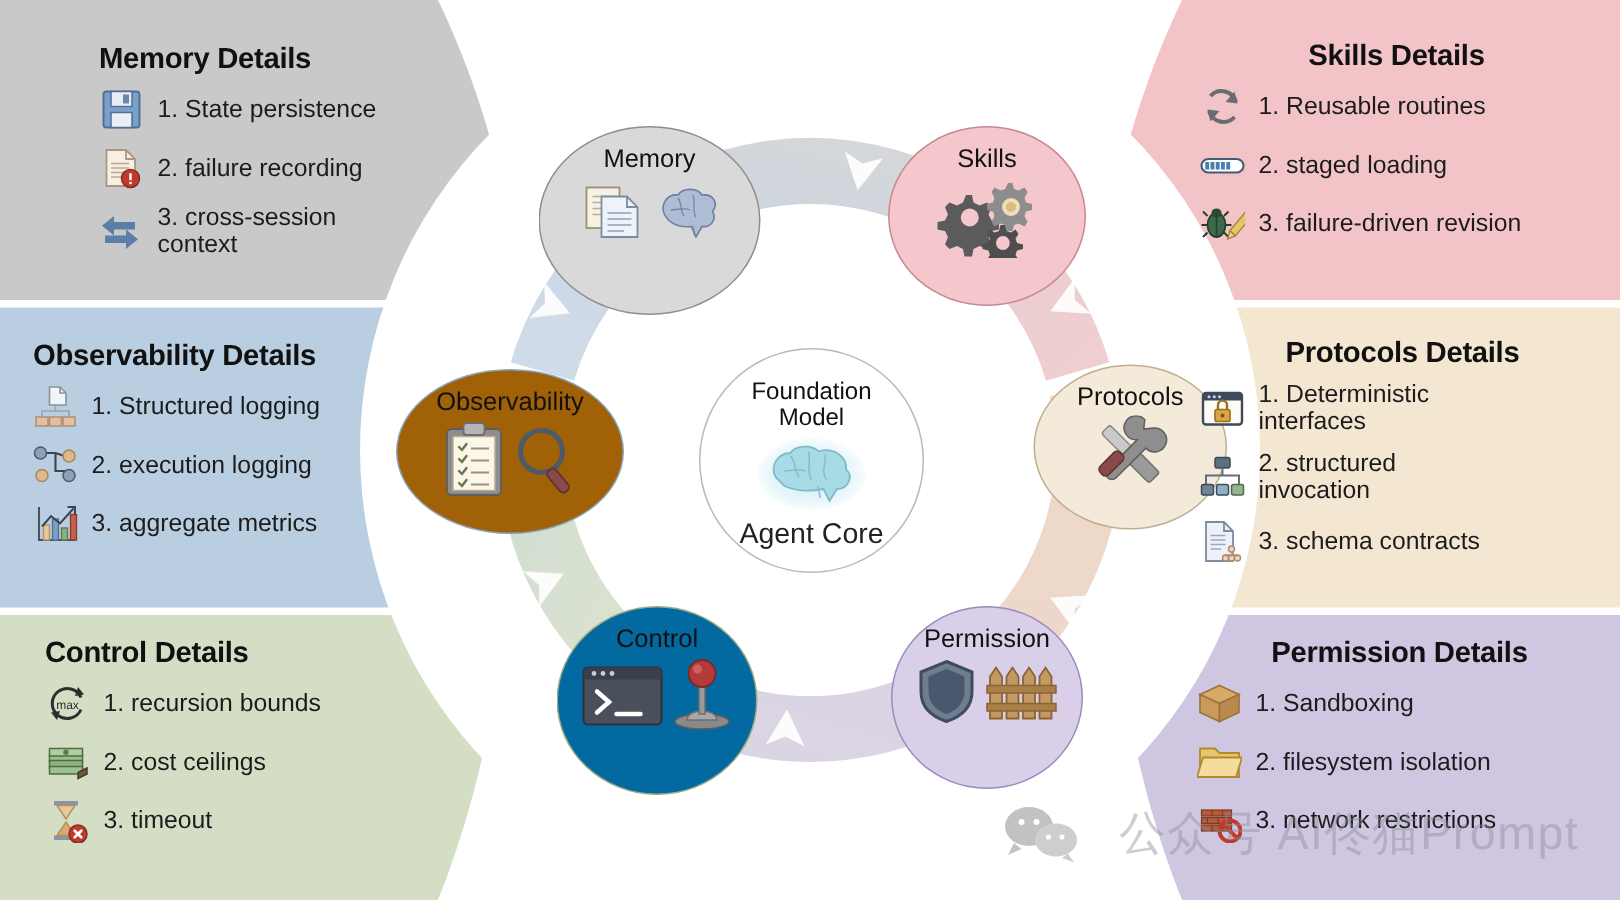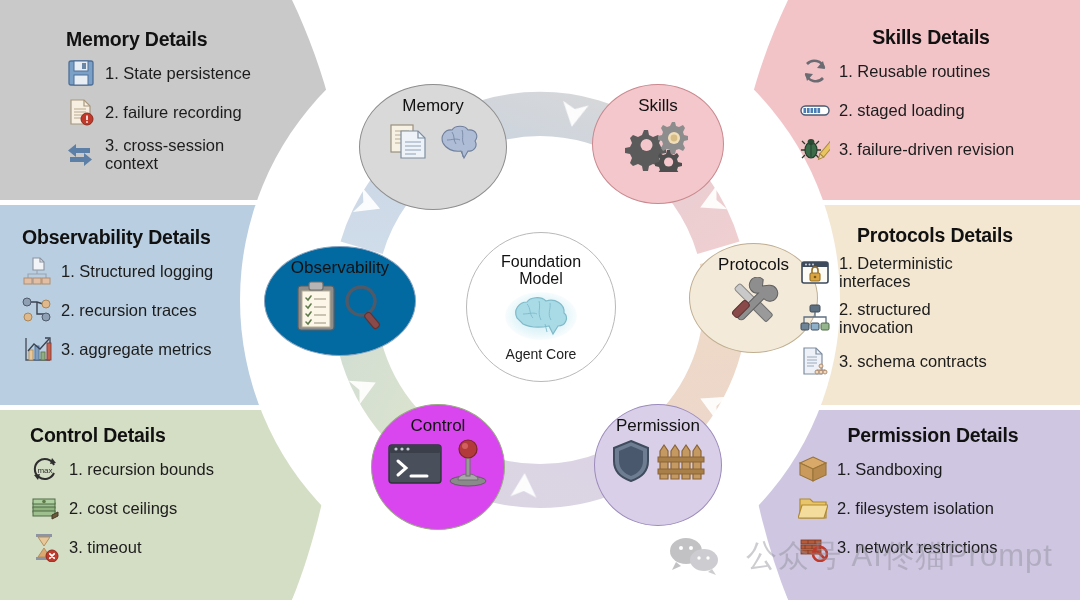--- a/index.html
+++ b/index.html
@@ -46,21 +46,21 @@
   .bubble .bicons{display:flex;align-items:center;justify-content:center;gap:3px;margin-top:2px;}
   .tail{position:absolute;width:0;height:0;}
 
   
   #core{
     position:absolute;border-radius:50%;background:#fff;
     border:1.3px solid #b9b9b9;display:flex;flex-direction:column;
     align-items:center;justify-content:flex-start;box-sizing:border-box;
   }
   #core .t1{font-size:16px;color:#111;text-align:center;line-height:1.08;margin-top:20px;}
-  #core .t2{font-size:14px;color:#222;margin-top:4px;}
+  #core .t2{font-size:19px;color:#222;margin-top:4px;}
 
   
   #wm{position:absolute;left:668px;top:535px;display:flex;align-items:center;gap:26px;
       opacity:.42;pointer-events:none;}
   #wm .wmtxt{font-size:31px;color:#8a8a92;white-space:nowrap;letter-spacing:1px;}
 </style>
 </head>
 <body>
 
 <div id="stage">
@@ -263,21 +263,21 @@
           <rect x="2" y="18" width="46" height="5"></rect>
           <rect x="2" y="30" width="46" height="5"></rect>
         </g>
       </svg>
     </div>
     <svg class="tail" style="left:4px;top:-26px;" width="46" height="44" viewBox="0 0 46 44">
       <path d="M6 2 C10 16 18 28 34 38 C18 30 10 18 6 2 Z" fill="#d9cfe8" stroke="#9b8bbb" stroke-width="1.4" stroke-linejoin="round"></path>
     </svg>
   </div>
 
-  <div class="bubble" style="left:371px;top:404px;width:134px;height:126px;background:#d946ef;border-color:#98ab83;">
+  <div class="bubble" style="left:371px;top:404px;width:134px;height:126px;background:#0369a1;border-color:#98ab83;">
     <div class="blabel">Control</div>
     <div class="bicons">
       <svg width="56" height="48" viewBox="0 0 56 48">
         <rect x="2" y="6" width="52" height="38" rx="3" fill="#4a4f5c" stroke="#2e323c" stroke-width="1.4"></rect>
         <rect x="2" y="6" width="52" height="8" rx="3" fill="#3a3f4a"></rect>
         <g fill="#c6ccd8">
             <circle cx="9" cy="10" r="1.6"></circle>
             <circle cx="15" cy="10" r="1.6"></circle>
             <circle cx="21" cy="10" r="1.6"></circle>
           </g>
@@ -292,21 +292,21 @@
         <rect x="20" y="16" width="4" height="22" fill="#9a9a9a" stroke="#6e6e6e" stroke-width="1"></rect>
         <circle cx="22" cy="11" r="9" fill="#b33a3a" stroke="#7d2626" stroke-width="1.2"></circle>
         <circle cx="19" cy="8" r="3" fill="#d96a6a" opacity=".8"></circle>
       </svg>
     </div>
     <svg class="tail" style="left:84px;top:-26px;" width="46" height="44" viewBox="0 0 46 44">
       <path d="M40 2 C36 16 28 28 12 38 C28 30 36 18 40 2 Z" fill="#dce5cf" stroke="#98ab83" stroke-width="1.4" stroke-linejoin="round"></path>
     </svg>
   </div>
 
-  <div class="bubble" style="left:264px;top:246px;width:152px;height:110px;background:#0369a1;border-color:#8aa4bf;text-align:right;">
+  <div class="bubble" style="left:264px;top:246px;width:152px;height:110px;background:#a16207;border-color:#8aa4bf;text-align:right;">
     <div class="blabel">Observability</div>
     <div class="bicons">
       <svg width="44" height="52" viewBox="0 0 44 52">
         <rect x="4" y="6" width="36" height="44" rx="3" fill="#8d8d8d" stroke="#5e5e5e" stroke-width="1.2"></rect>
         <rect x="8" y="11" width="28" height="36" fill="#fbf6e8" stroke="#b9ad93" stroke-width="1"></rect>
         <rect x="15" y="2" width="14" height="8" rx="2" fill="#b5b5b5" stroke="#6e6e6e" stroke-width="1.2"></rect>
         <g stroke="#5e7a4a" stroke-width="1.6" fill="none" stroke-linecap="round">
           <path d="M12 18 l2 2 3 -4"></path>
             <path d="M12 26 l2 2 3 -4"></path>
             <path d="M12 34 l2 2 3 -4"></path>
@@ -396,21 +396,21 @@
               <g stroke="#3b4250" stroke-width="1.4" fill="none">
                 <path d="M7 7 h8 l6 2"></path>
                 <path d="M15 7 v12 h8"></path>
               </g>
               <circle cx="5" cy="7" r="4" fill="#8fa0b4" stroke="#4d5a6c" stroke-width="1"></circle>
               <circle cx="24" cy="9" r="4" fill="#dfb98c" stroke="#a98659" stroke-width="1"></circle>
               <circle cx="6" cy="22" r="4" fill="#dfb98c" stroke="#a98659" stroke-width="1"></circle>
               <circle cx="24" cy="22" r="4" fill="#8fa0b4" stroke="#4d5a6c" stroke-width="1"></circle>
             </svg>
         </span>
-        <span class="txt"><span>2.</span> <span>recursion traces</span></span>
+        <span class="txt"><span>2.</span> <span>execution logging</span></span>
       </div>
       <div class="item">
         <span class="ico">
           <svg viewBox="0 0 30 30">
               <path d="M4 4 v22 h24" fill="none" stroke="#4b5360" stroke-width="1.4"></path>
               <rect x="7" y="16" width="4" height="10" fill="#e8c79a" stroke="#b2915f" stroke-width=".9"></rect>
               <rect x="13" y="12" width="4" height="14" fill="#7e9dc0" stroke="#4f6f96" stroke-width=".9"></rect>
               <rect x="19" y="18" width="4" height="8" fill="#8fae86" stroke="#5e7a4a" stroke-width=".9"></rect>
               <rect x="25" y="9" width="4" height="17" fill="#c4604f" stroke="#8e3a2b" stroke-width=".9"></rect>
               <path d="M6 17 L12 10 L18 15 L27 5" fill="none" stroke="#3b4250" stroke-width="1.3"></path>

